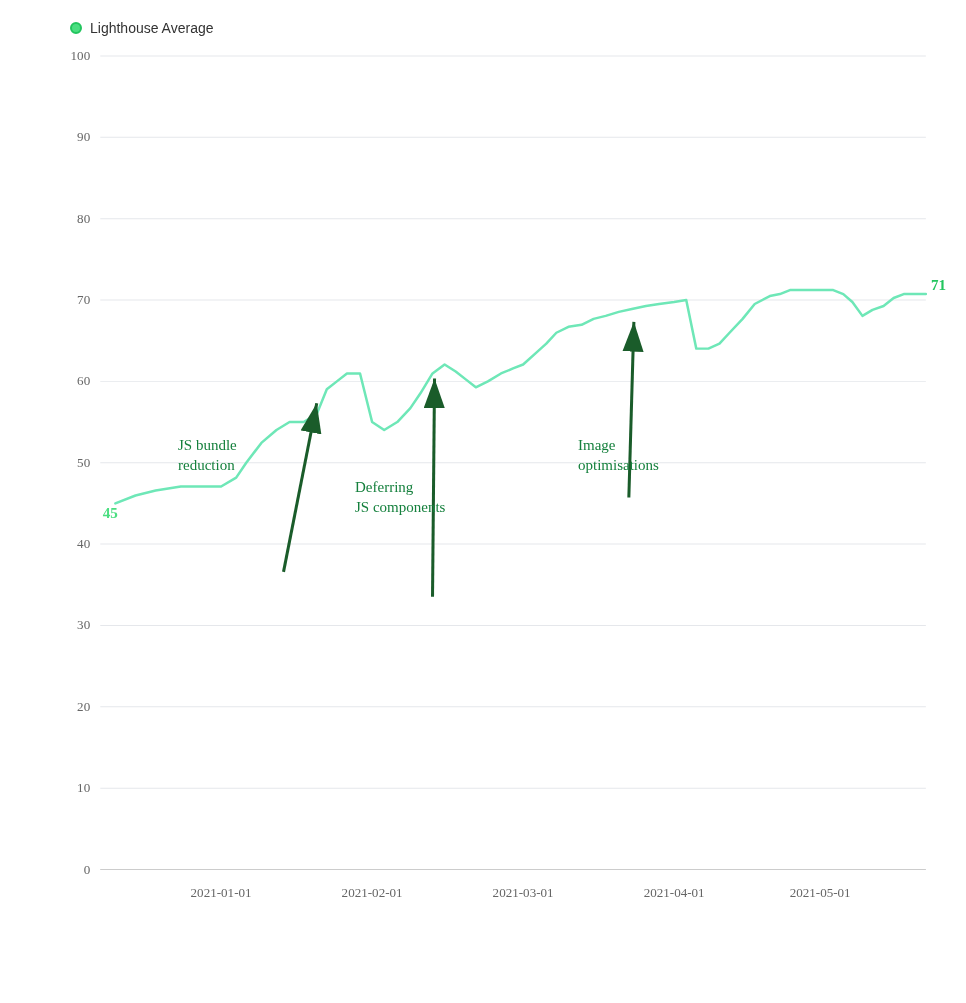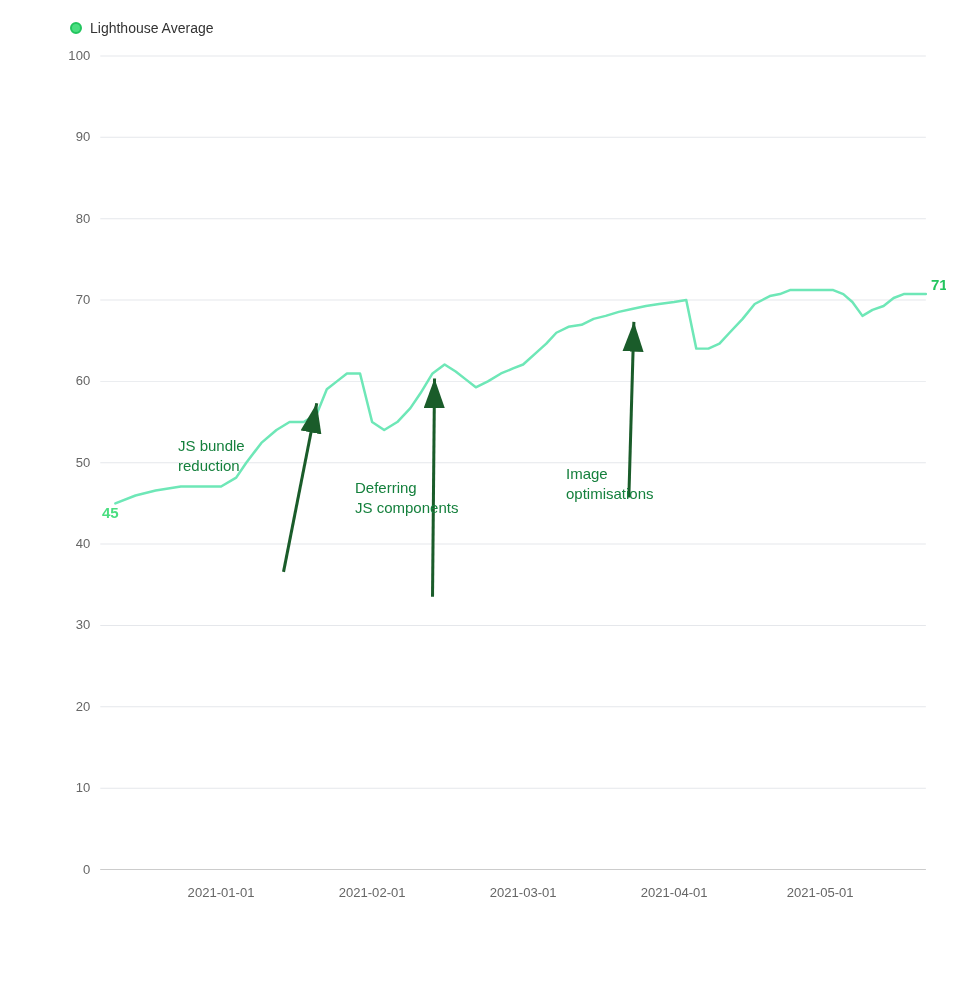--- a/index.html
+++ b/index.html
@@ -32,20 +32,21 @@
       border: 2px solid #22c55e;
     }
     .legend-label {
       font-size: 14px;
       color: #333;
     }
     .chart-area {
       position: relative;
       width: 100%;
       height: calc(100% - 30px);
+      font-family: Liberation Serif, serif;
     }
     svg.main-chart {
       width: 100%;
       height: 100%;
     }
     .annotation {
       position: absolute;
       font-size: 15px;
       color: #15803d;
       font-weight: 500;
@@ -53,23 +54,22 @@
     }
     .annotation-js-bundle {
       left: 118px;
       top: 390px;
     }
     .annotation-deferring {
       left: 295px;
       top: 432px;
     }
     .annotation-image {
-      left: 506px;
+      left: 518px;
       top: 390px;
-      margin-top: 28px;
     }
   </style>
 </head>
 <body>
 
 <div class="chart-container">
   <div class="legend">
     <div class="legend-dot"></div>
     <span class="legend-label">Lighthouse Average</span>
   </div>

